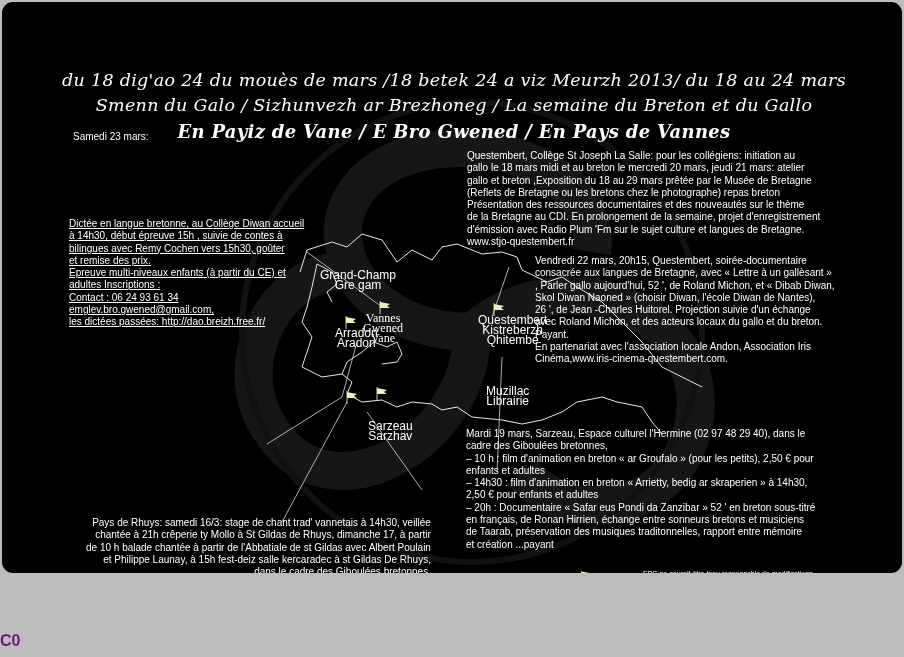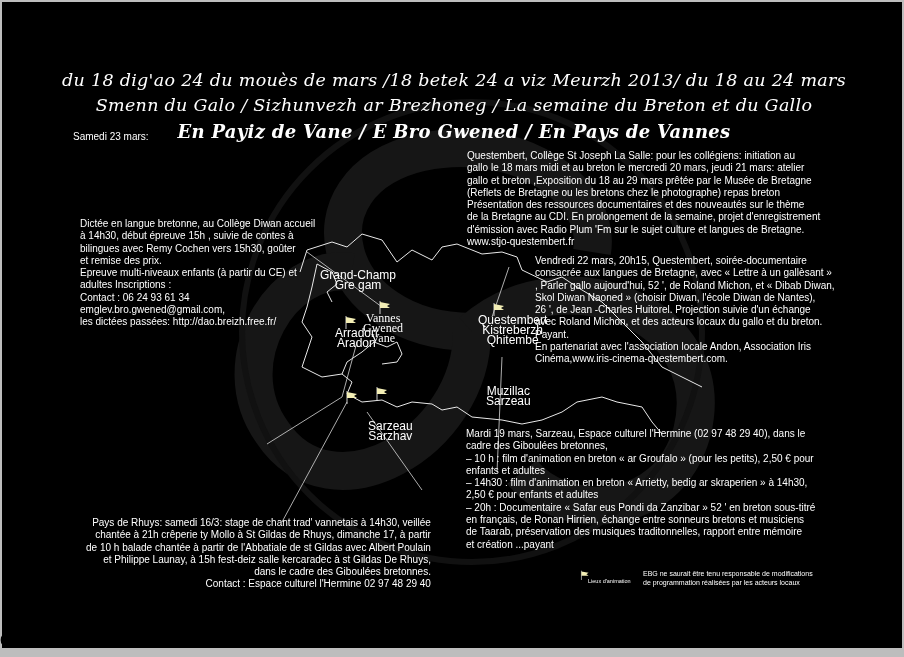--- a/index.html
+++ b/index.html
@@ -1,40 +1,40 @@
 <!DOCTYPE html>
 <html><head>
   <meta charset="utf-8">
   <style>
     html, body { margin: 0; padding: 0; }
     body {
       width: 904px; height: 657px; background: #bdbdbd; position: relative; overflow: hidden;
       font-family: "Liberation Sans", sans-serif;
     }
     .poster {
-      position: absolute; left: 2px; top: 2px; width: 900px; height: 646px;
-      background: #000; overflow: hidden;
+      position: absolute; left: 2px; top: 2px; width: 900px; height: 571px;
+      background: #000; overflow: hidden; border-radius: 11px;
     }
     .bg-svg { position: absolute; left: 0; top: 0; width: 900px; height: 653px; }
     .title-line {
       position: absolute; left: 0; width: 904px; text-align: center; color: #fff;
       font-family: "DejaVu Serif", serif; font-style: italic; font-size: 17.5px; letter-spacing: 0.3px;
       white-space: nowrap;
     }
     .title-line.t3 { font-size: 18px; font-weight: bold; }
     .block {
       position: absolute; color: #fff; font-size: 10px; line-height: 12.3px; white-space: pre-line;
     }
     .place {
       position: absolute; color: #fff; font-size: 12px; line-height: 10px; text-align: center; white-space: pre-line;
     }
     .flag { position: absolute; width: 14px; height: 14px; }
     .legend-label { position: absolute; color: #fff; font-size: 5.5px; }
     .disclaimer { position: absolute; color: #fff; font-size: 7px; line-height: 9px; white-space: pre-line; }
-    .corner { position: absolute; left: 0; top: 632px; color: #000000; font-weight: bold; font-size: 16px; }
+    .corner { position: absolute; left: 0; top: 632px; color: #701a75; font-weight: bold; font-size: 16px; }
   </style>
 </head>
 <body>
 
 <div class="poster">
 
   <svg class="bg-svg" viewBox="0 0 900 653">
     <g fill="none" stroke="#161616" stroke-width="38">
       <path d="M470 330 C 330 330, 290 180, 420 150 C 520 130, 600 190, 590 250"></path>
       <path d="M470 330 C 560 250, 720 310, 690 430 C 665 520, 560 520, 520 470"></path>
@@ -58,21 +58,21 @@
       <line x1="507" y1="265" x2="490" y2="315"></line>
       <line x1="500" y1="355" x2="495" y2="470"></line>
     </g>
   </svg>
 
   <div class="title-line" style="top:68px;">du 18 dig'ao 24 du mouès de mars /18 betek 24 a viz Meurzh 2013/ du 18 au 24 mars</div>
   <div class="title-line" style="top:93px;">Smenn du Galo / Sizhunvezh ar Brezhoneg / La semaine du Breton et du Gallo</div>
   <div class="title-line t3" style="top:119px;">En Payiz de Vane / E Bro Gwened / En Pays de Vannes</div>
 
   <div class="block" style="left:71px; top:129px;">Samedi 23 mars:</div>
-  <div class="block" style="left:78px; top:216px;">Dictée en langue bretonne, au Collège Diwan accueil
+  <div class="block" style="left:67px; top:216px;text-decoration:underline;">Dictée en langue bretonne, au Collège Diwan accueil
 à 14h30, début épreuve 15h , suivie de contes à
 bilingues avec Remy Cochen vers 15h30, goûter
 et remise des prix.
 Epreuve multi-niveaux enfants (à partir du CE) et
 adultes Inscriptions :
 Contact : 06 24 93 61 34
 emglev.bro.gwened@gmail.com,
 les dictées passées: http://dao.breizh.free.fr/</div>
   <div class="block" style="left:84px; top:515px;text-align:right;">Pays de Rhuys: samedi 16/3: stage de chant trad' vannetais à 14h30, veillée
 chantée à 21h crêperie ty Mollo à St Gildas de Rhuys, dimanche 17, à partir
@@ -113,21 +113,21 @@
 Gre gam</div>
   <div class="place" style="left:361px; top:311px;font-family:Liberation Serif, serif;">Vannes
 Gwened
 Vane</div>
   <div class="place" style="left:333px; top:326px;">Arradon
 Aradon</div>
   <div class="place" style="left:476px; top:313px;">Questembert
 Kistreberzh
 Qhitembe</div>
   <div class="place" style="left:484px; top:384px;">Muzillac
-Sarzeau</div>
+Librairie</div>
   <div class="place" style="left:366px; top:419px;">Sarzeau
 Sarzhav</div>
 
   <svg class="flag" style="left:376px; top:298px;" viewBox="0 0 14 14">
       <line x1="2" y1="1" x2="2" y2="14" stroke="#ccc" stroke-width="1"></line>
       <path d="M2 2 L12 4 L9 6 L12 8 L2 8 Z" fill="#f3eeb5"></path>
     </svg>
   <svg class="flag" style="left:342px; top:313px;" viewBox="0 0 14 14">
       <line x1="2" y1="1" x2="2" y2="14" stroke="#ccc" stroke-width="1"></line>
       <path d="M2 2 L12 4 L9 6 L12 8 L2 8 Z" fill="#f3eeb5"></path>

